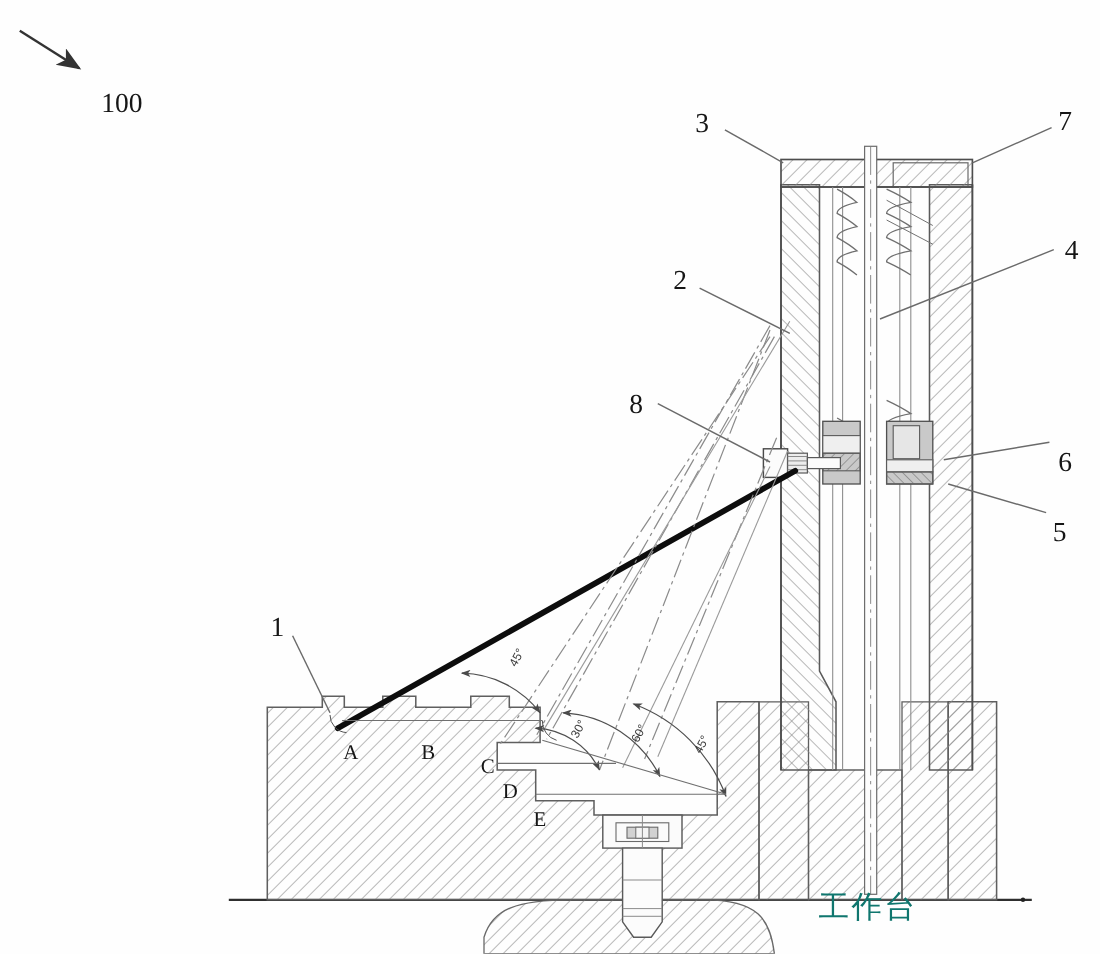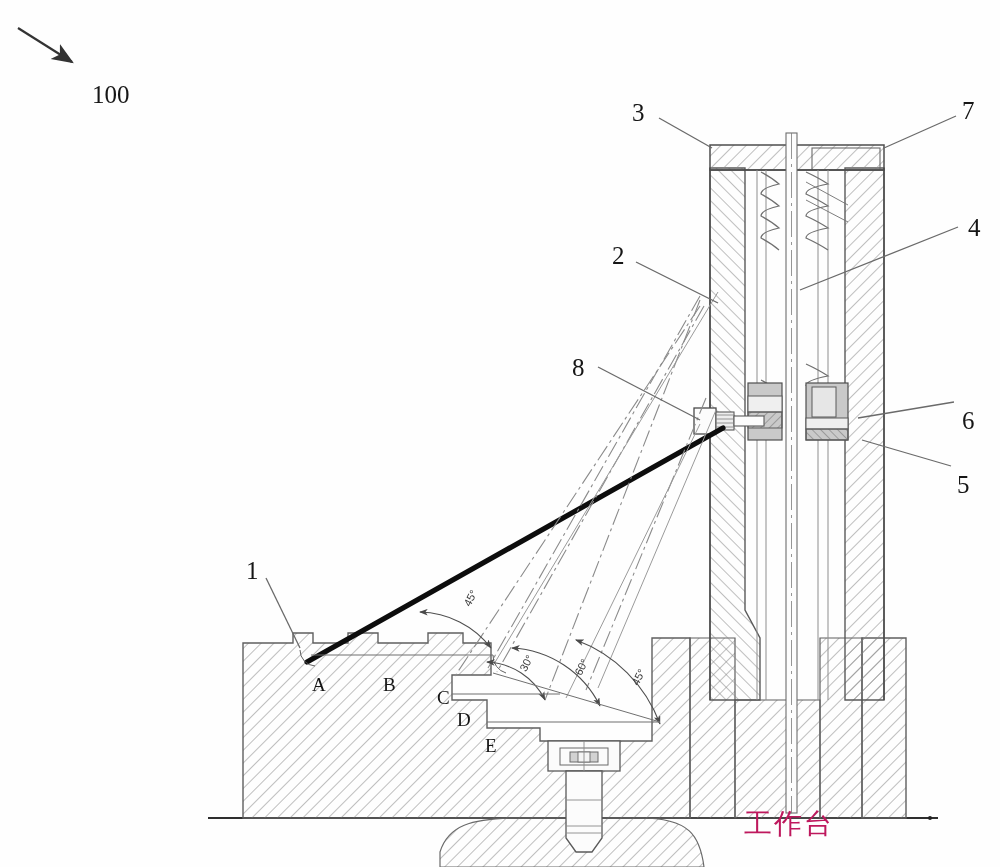--- a/index.html
+++ b/index.html
@@ -18,22 +18,22 @@
     color:#161616;
     white-space:nowrap;
     user-select:none;
   }
   .ref-num{font-size:25px;line-height:1;}
   .pt-letter{font-size:19px;line-height:1;}
   .ang{
     font-size:11px;line-height:1;color:#3a3a3a;
     font-family:"Liberation Sans", sans-serif;
   }
-  .cjk{font-size:28px;line-height:1;color:#be185d;letter-spacing:2px;
-       font-family:Liberation Mono, monospace;}
+  .cjk{font-size:28px;line-height:1;color:#0f766e;letter-spacing:2px;
+       font-family:Liberation Serif, serif;}
 </style>
 </head>
 <body>
 
 <div id="figure-root">
 
   <svg id="drawing" viewBox="0 0 1000 867">
     <defs>
       <pattern id="hatch45" width="9" height="9" patternTransform="rotate(45)" patternUnits="userSpaceOnUse">
         <line x1="0" y1="0" x2="0" y2="9" stroke="#8a8a8a" stroke-width="1.1"></line>

